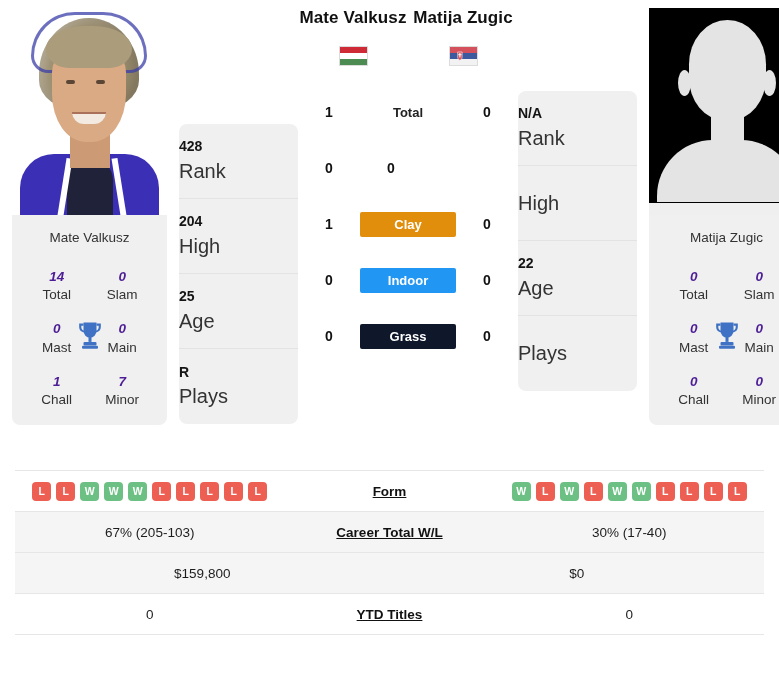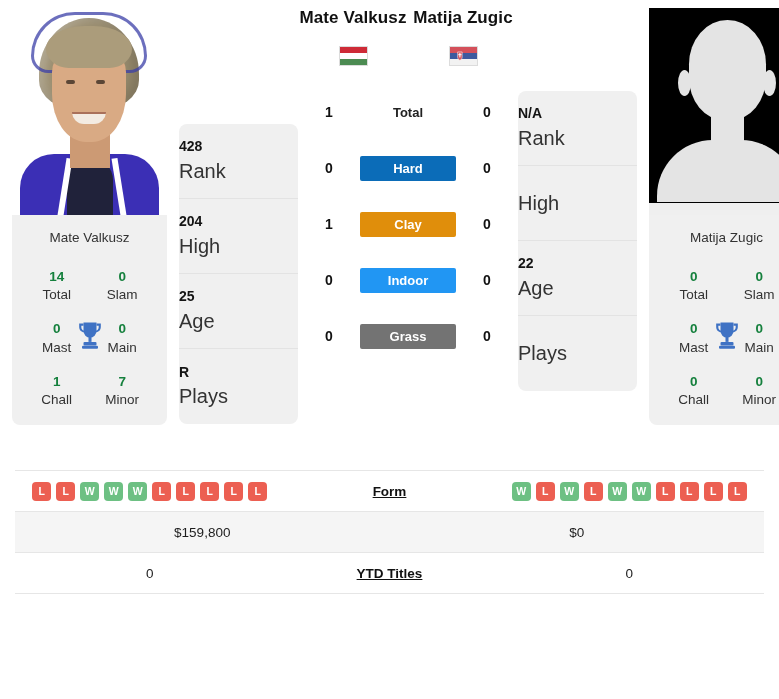--- a/index.html
+++ b/index.html
@@ -152,21 +152,21 @@
     margin: 0 auto;
   }
   .trophy-grid {
     position: relative;
     display: grid;
     grid-template-columns: 1fr 1fr;
     row-gap: 16px;
     padding: 12px 12px 0;
   }
   .tcell { text-align: center; }
-  .tcell .num { font-size: 13.5px; font-weight: bold; color: #15803d; line-height: 1.35; }
+  .tcell .num { font-size: 13.5px; font-weight: bold; color: #4c1d95; line-height: 1.35; font-style: italic; }
   .tcell .lab { font-size: 13.5px; color: #333; line-height: 1.35; }
   .trophy-icon {
     position: absolute;
     left: 50%; top: 50%;
     transform: translate(-50%, -42%);
     width: 26px; height: 30px;
   }
 
   
   .info-col {
@@ -409,43 +409,40 @@
       <div class="h2h-rows">
         <div class="h2h-row">
           <div class="h2h-score">1</div>
           <div class="h2h-mid">
             <div class="h2h-label-plain">Total</div>
           </div>
           <div class="h2h-score">0</div>
         </div>
         <div class="h2h-row">
           <div class="h2h-score">0</div>
-          <div class="h2h-mid">
-            <div class="surface-badge" style="background: rgb(11, 108, 184);">Hard</div>
-          </div>
           <div class="h2h-score">0</div>
         </div>
         <div class="h2h-row">
           <div class="h2h-score">1</div>
           <div class="h2h-mid">
             <div class="surface-badge" style="background: rgb(224, 142, 11); text-align: center;">Clay</div>
           </div>
           <div class="h2h-score">0</div>
         </div>
         <div class="h2h-row">
           <div class="h2h-score">0</div>
           <div class="h2h-mid">
             <div class="surface-badge" style="background: rgb(33, 150, 243);">Indoor</div>
           </div>
           <div class="h2h-score">0</div>
         </div>
         <div class="h2h-row">
           <div class="h2h-score">0</div>
           <div class="h2h-mid">
-            <div class="surface-badge" style="background: #737373;">Grass</div>
+            <div class="surface-badge" style="background: #0f172a;">Grass</div>
           </div>
           <div class="h2h-score">0</div>
         </div>
       </div>
     </div>
 
     <div class="info-col">
       <div class="info-card p2">
         <div class="info-cell">
           <div class="val">N/A</div>
@@ -543,20 +540,25 @@
             <div class="form-badge" style="background: rgb(109, 192, 131);">W</div>
             <div class="form-badge" style="background: rgb(109, 192, 131);">W</div>
             <div class="form-badge" style="background: rgb(236, 95, 82);">L</div>
             <div class="form-badge" style="background: rgb(236, 95, 82);">L</div>
             <div class="form-badge" style="background: rgb(236, 95, 82);">L</div>
             <div class="form-badge" style="background: rgb(236, 95, 82);">L</div>
           </div>
       </div>
     </div>
 
+    <div class="stats-row shaded">
+      <div class="stats-side">67% (205-103)</div>
+      <div class="stats-center">Career Total W/L</div>
+      <div class="stats-side">30% (17-40)</div>
+    </div>
 
 
     <div class="stats-row shaded">
       <div class="stats-side">$159,800</div>
       <div class="stats-side">$0</div>
     </div>
 
     <div class="stats-row">
       <div class="stats-side">0</div>
       <div class="stats-center">YTD Titles</div>

